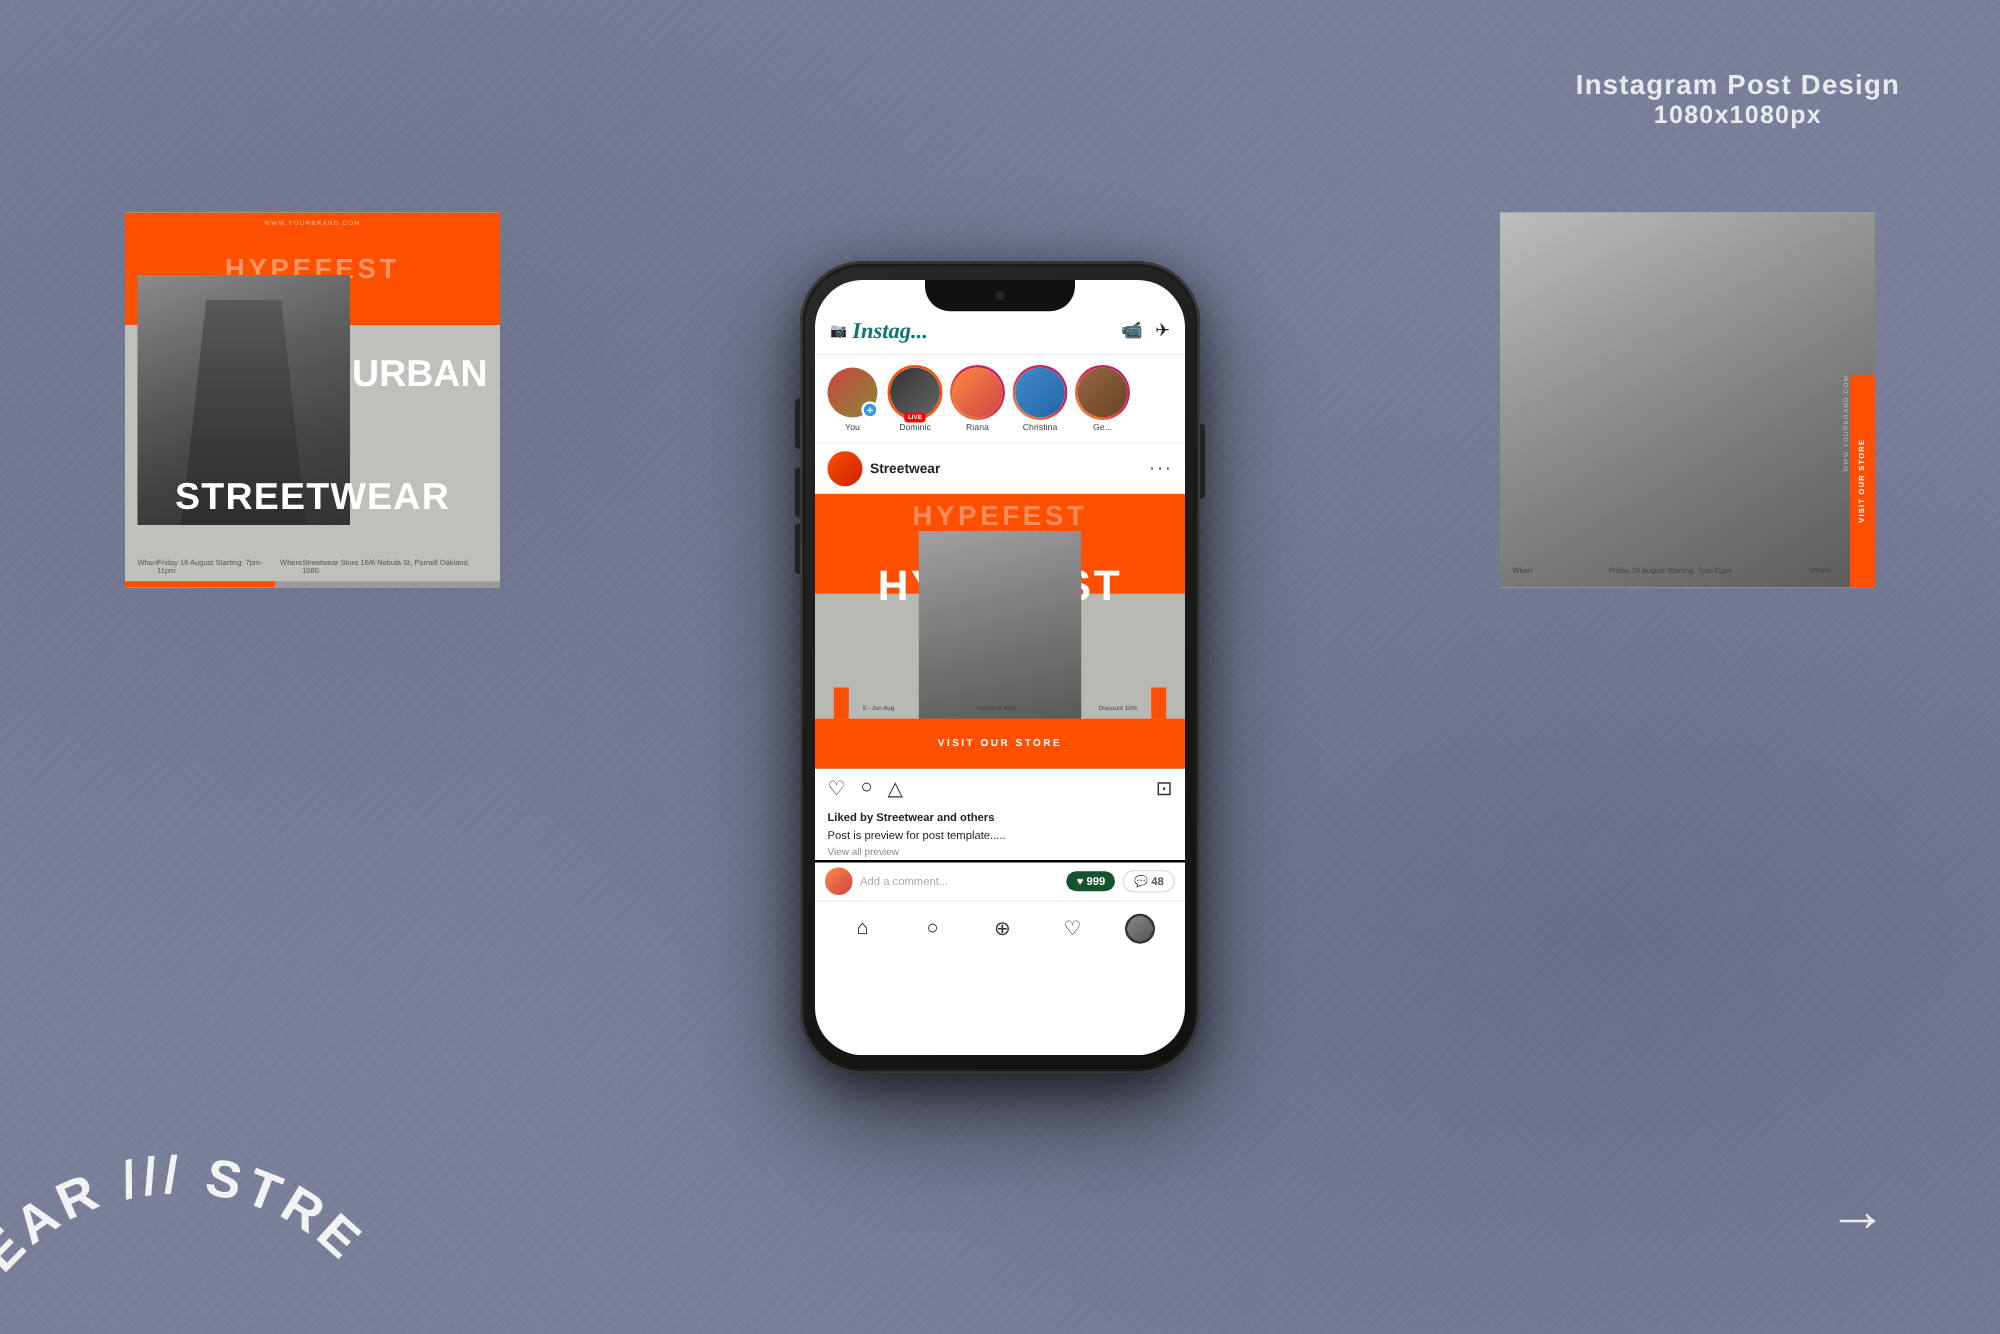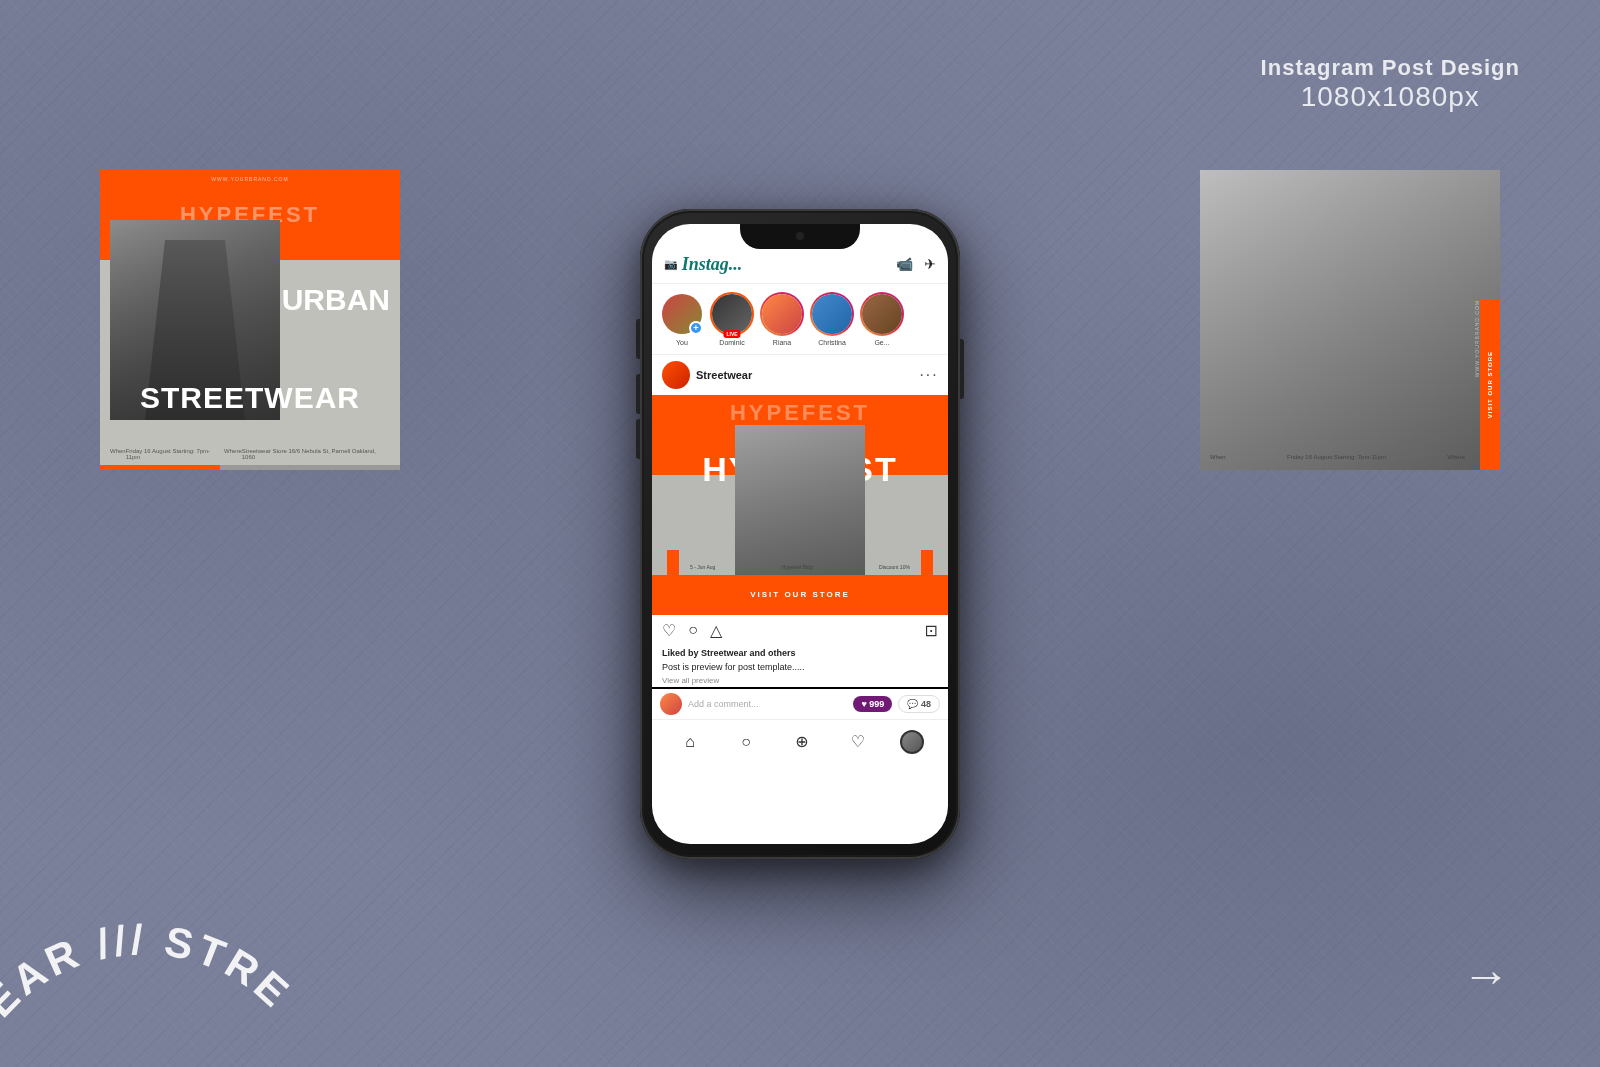--- a/index.html
+++ b/index.html
@@ -33,22 +33,22 @@
       right: 80px;
       text-align: center;
       color: #e8eaf0;
     }
     .top-label .title {
       font-size: 22px;
       font-weight: 600;
       letter-spacing: 1px;
     }
     .top-label .subtitle {
-      font-size: 28px;
-      font-weight: 400;
+      font-size: 20px;
+      font-weight: 700;
       letter-spacing: 1px;
     }
 
     
     .bottom-arrow {
       position: absolute;
       bottom: 70px;
       right: 90px;
       color: #e8eaf0;
       font-size: 48px;
@@ -643,21 +643,21 @@
       border-radius: 50%;
       background: linear-gradient(135deg, #f84, #c44);
       flex-shrink: 0;
     }
     .comment-input {
       flex: 1;
       font-size: 9px;
       color: #aaa;
     }
     .like-counter {
-      background: #701a75;
+      background: #14532d;
       color: white;
       font-size: 9px;
       font-weight: 700;
       padding: 3px 8px;
       border-radius: 12px;
       display: flex;
       align-items: center;
       gap: 3px;
     }
     .comment-counter {

